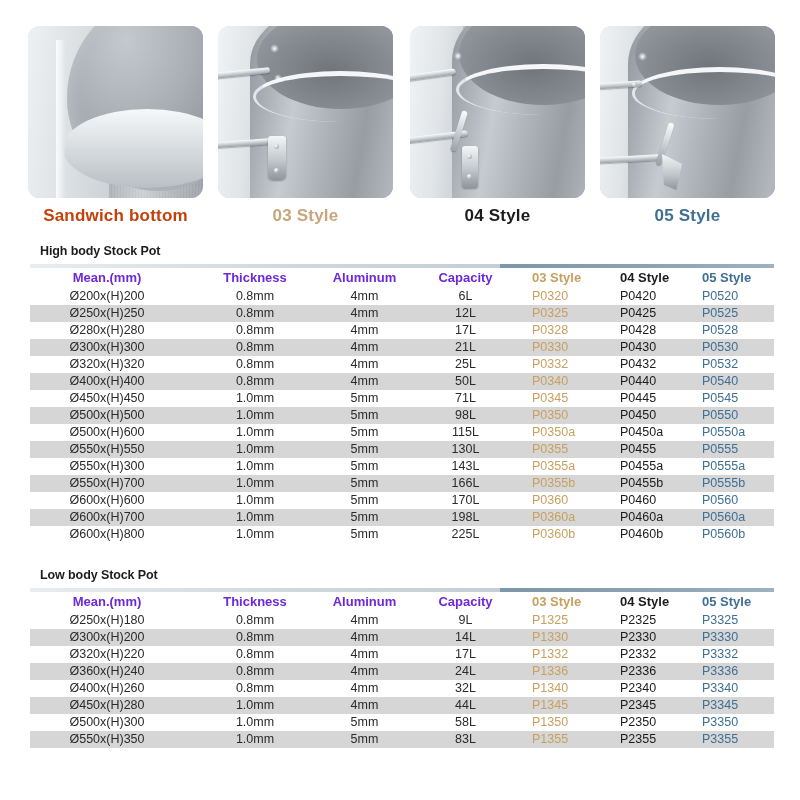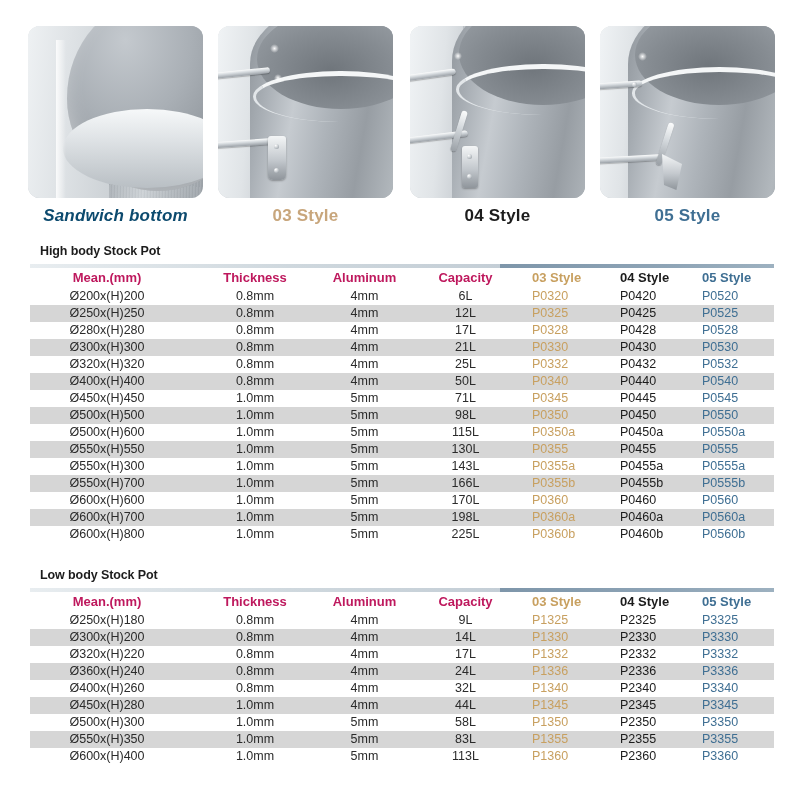--- a/index.html
+++ b/index.html
@@ -133,21 +133,21 @@
   
   .caption {
     position: absolute; top: 206px;
     width: 175px;
     text-align: center;
     font-size: 17px;
     font-weight: 700;
     letter-spacing: .2px;
     white-space: nowrap;
   }
-  .caption.c0 { left: 28px;  color: #0c4a6e; font-style: italic; }
+  .caption.c0 { left: 28px;  color: #c2410c; }
   .caption.c1 { left: 218px; color: #c8a67c; }
   .caption.c2 { left: 410px; color: #1c1c1c; }
   .caption.c3 { left: 600px; color: #3f6f93; }
 
   
   .tbl-block { position: absolute; left: 30px; width: 744px; }
   .tbl-block.t0 { top: 244px; }
   .tbl-block.t1 { top: 568px; }
 
   .tbl-title {
@@ -177,21 +177,21 @@
     height: 17px;
     line-height: 17px;
     white-space: nowrap;
     color: #2b2b2b;
   }
   thead th {
     font-weight: 700;
     height: 20px;
     line-height: 20px;
     font-size: 13px;
-    color: #be185d;
+    color: #6d28d9;
   }
   tbody tr:nth-child(even) { background: #d6d6d6; }
   tbody tr:nth-child(odd)  { background: #ffffff; }
 
   
   col.c-mean  { width: 172px; }
   col.c-thk   { width: 112px; }
   col.c-alu   { width: 105px; }
   col.c-cap   { width: 103px; }
   col.c-s03   { width: 88px;  }
@@ -544,26 +544,17 @@
           </tr>
           <tr>
             <td class="a-mean">Ø550x(H)350</td>
             <td class="a-thk">1.0mm</td>
             <td class="a-alu">5mm</td>
             <td class="a-cap">83L</td>
             <td class="a-code s03">P1355</td>
             <td class="a-code s04">P2355</td>
             <td class="a-code s05">P3355</td>
           </tr>
-          <tr>
-            <td class="a-mean">Ø600x(H)400</td>
-            <td class="a-thk">1.0mm</td>
-            <td class="a-alu">5mm</td>
-            <td class="a-cap">113L</td>
-            <td class="a-code s03">P1360</td>
-            <td class="a-code s04">P2360</td>
-            <td class="a-code s05">P3360</td>
-          </tr>
         </tbody>
     </table>
   </div>
 
 </div>
 
 </body></html>

